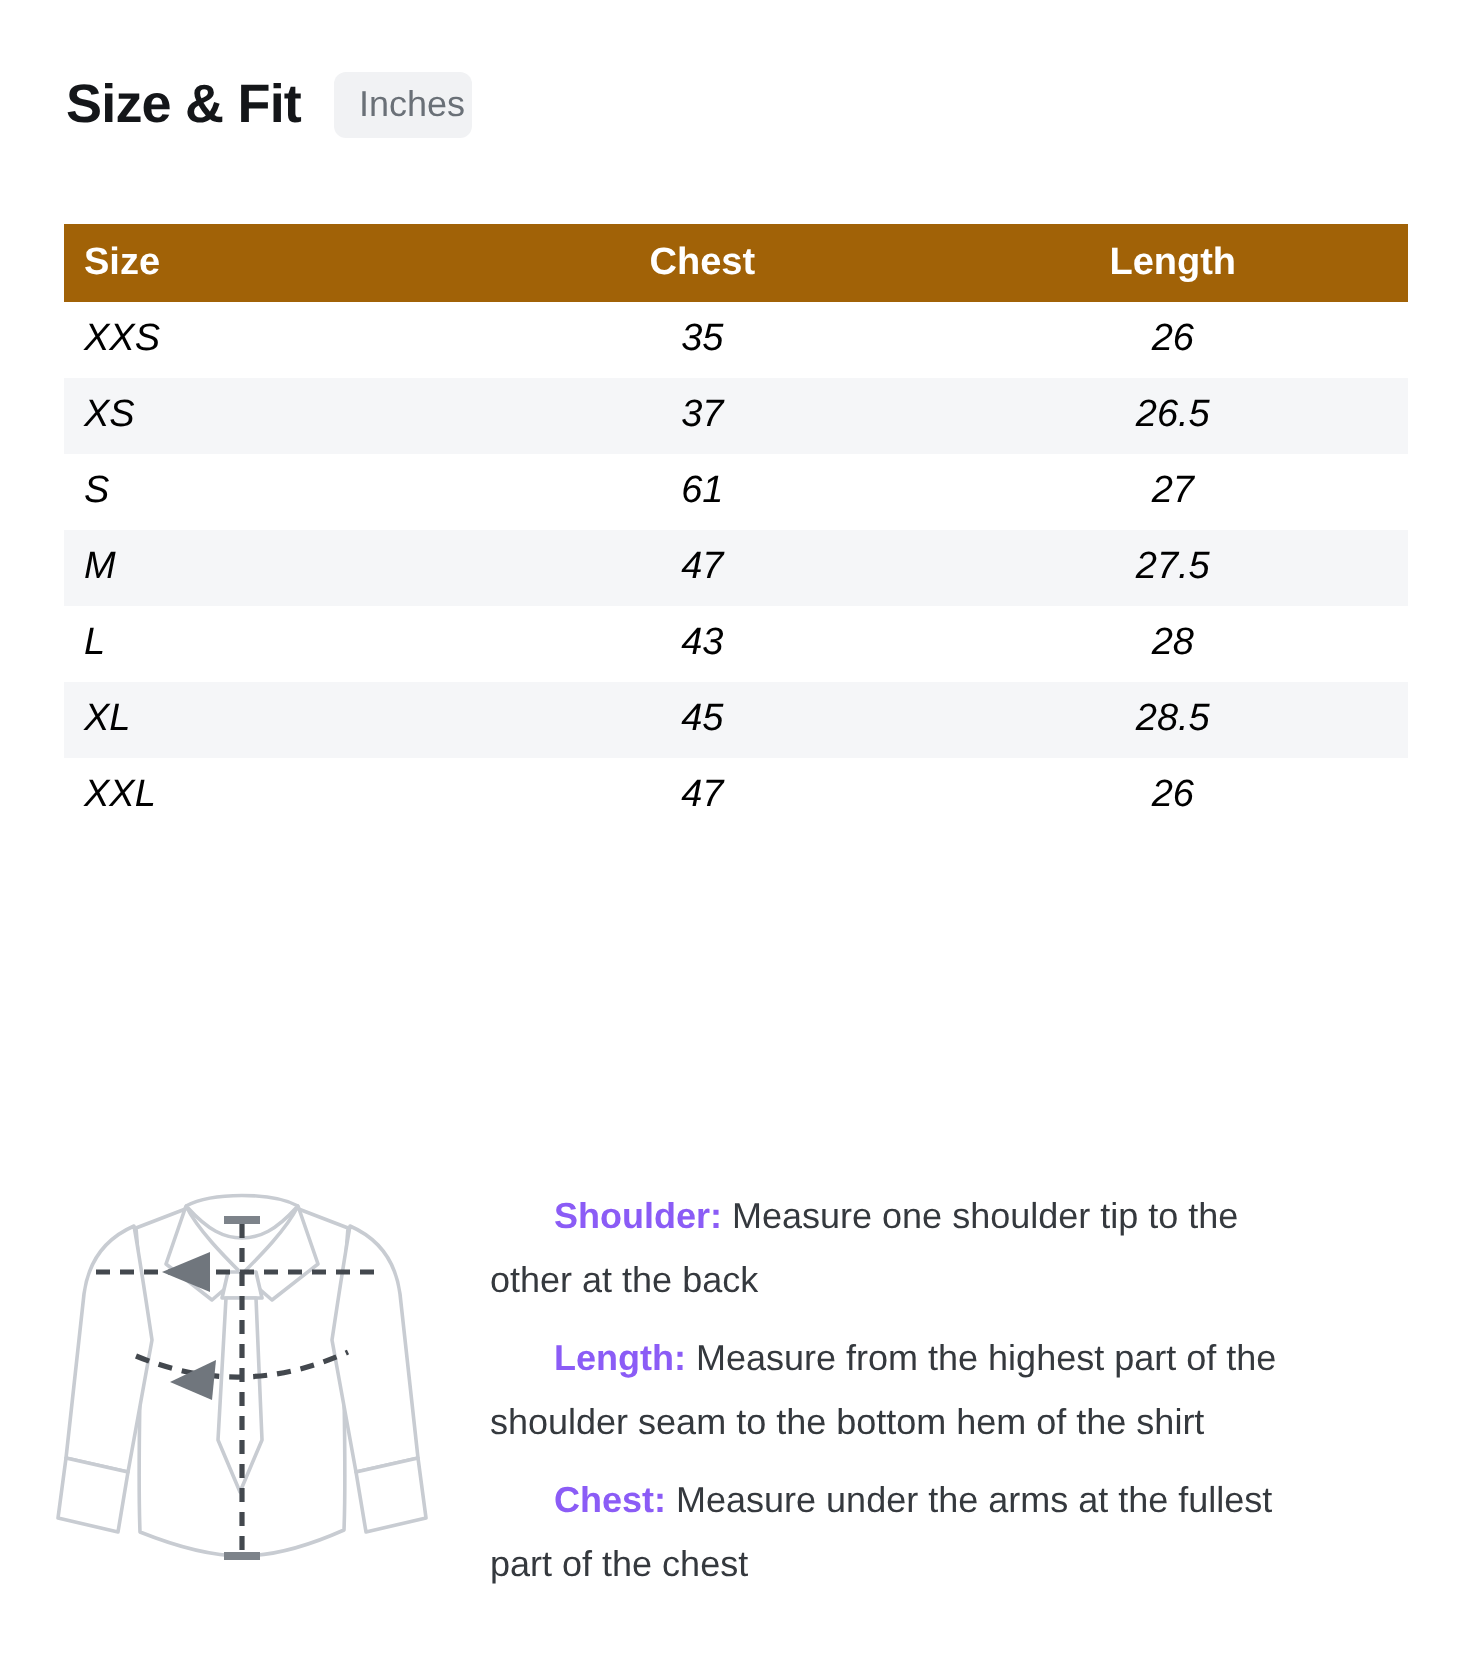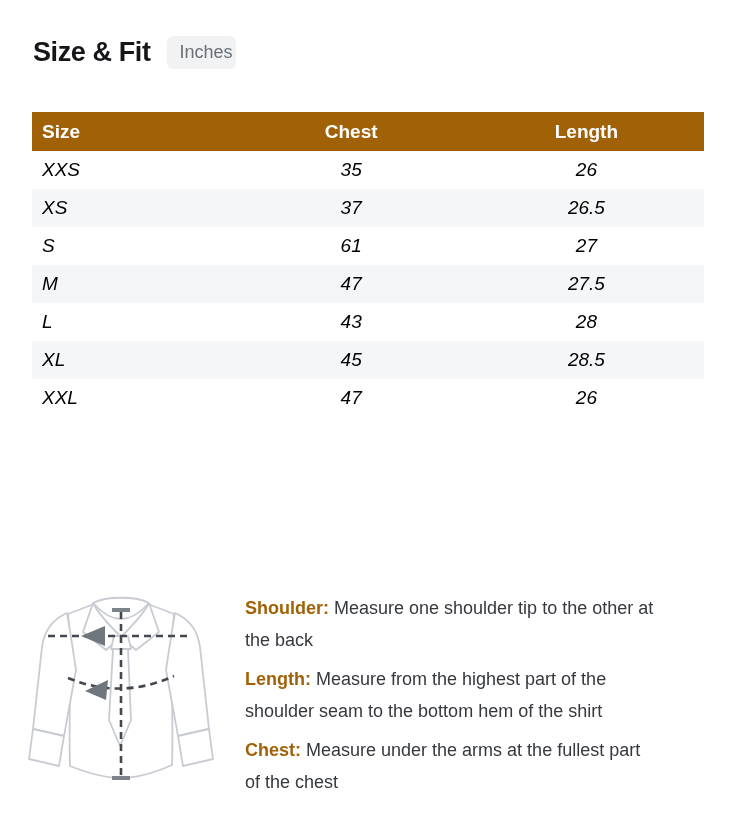--- a/index.html
+++ b/index.html
@@ -89,21 +89,21 @@
   }
   .shirt-diagram { flex: 0 0 auto; display: block; }
   .instructions {
     width: 412px;
     padding-top: 2px;
     font-size: 18px;
     line-height: 32px;
     color: #35393e;
   }
   .guide-item { margin-bottom: 7px; }
-  .guide-item strong { color: #a16207; font-weight: 700; }
+  .guide-item strong { color: #8b5cf6; font-weight: 700; margin-left: 32px; }
 </style>
 </head>
 <body>
 
 <div class="header">
   <h1 class="page-title">Size &amp; Fit</h1>
   <span class="unit-badge">Inches</span>
 </div>
 
 <table class="size-table">

